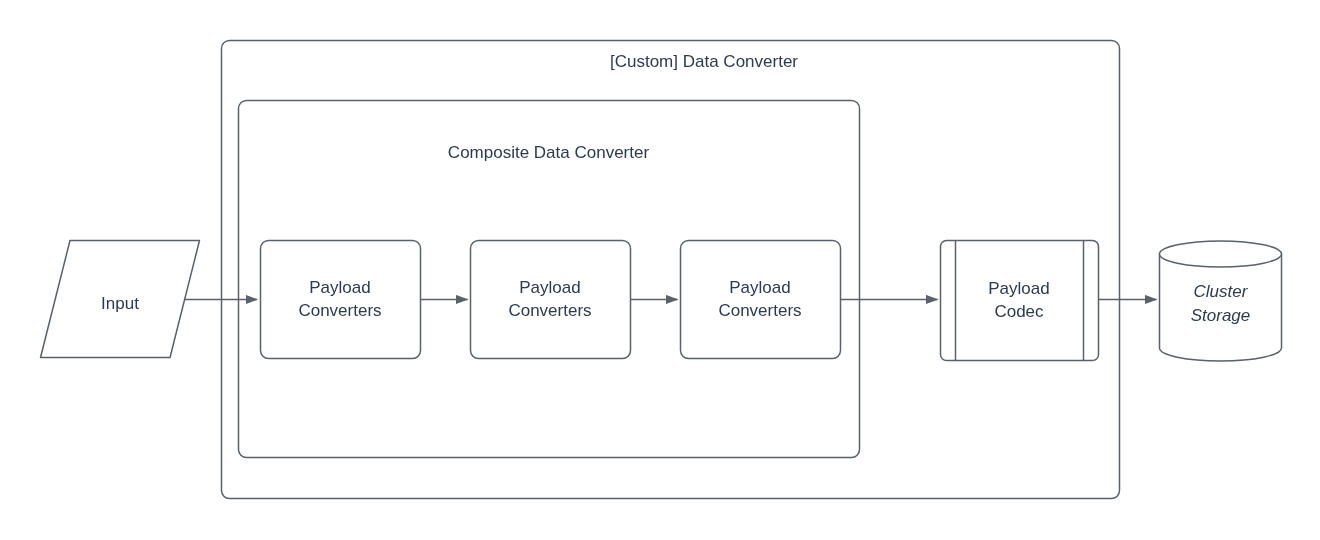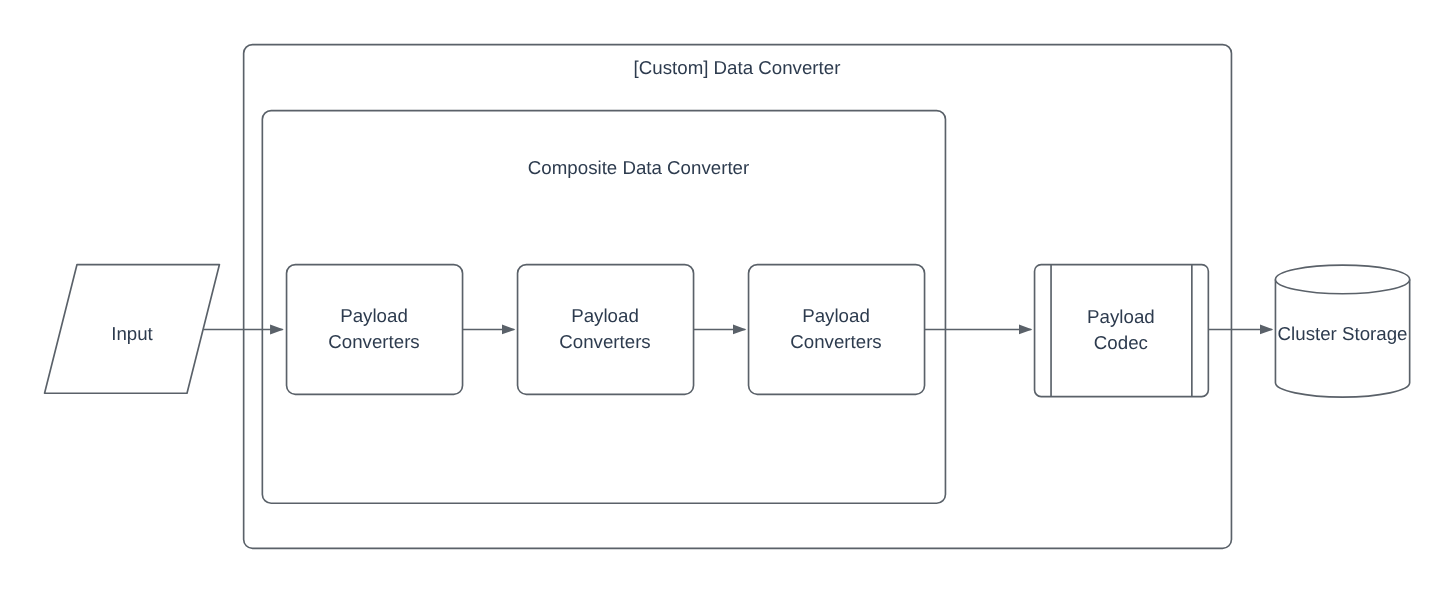--- a/index.html
+++ b/index.html
@@ -72,29 +72,29 @@
     <rect class="shape" x="680.5" y="240.5" width="160" height="118" rx="8"></rect>
 
     <rect class="shape" x="940.5" y="240.5" width="158" height="120" rx="6"></rect>
     <line class="edge" x1="955.5" y1="240.5" x2="955.5" y2="360.5"></line>
     <line class="edge" x1="1083.5" y1="240.5" x2="1083.5" y2="360.5"></line>
 
     <path class="shape" d="M 1159.5 254 V 348 A 61 13 0 0 0 1281.5 348 V 254"></path>
     <ellipse class="shape" cx="1220.5" cy="254" rx="61" ry="13"></ellipse>
   </svg>
 
-  <div class="container-title" style="left:221px; top:51px; width:898px;">[Custom] Data Converter</div>
+  <div class="container-title" style="left:221px; top:51px; width:898px;padding-left:34px;">[Custom] Data Converter</div>
 
-  <div class="container-title" style="left:238px; top:142px; width:621px;padding-left:32px;">Composite Data Converter</div>
+  <div class="container-title" style="left:238px; top:142px; width:621px;">Composite Data Converter</div>
 
   <div class="label" style="left:40px; top:240px; width:160px; height:128px; padding:0 20px;">Input</div>
 
   <div class="label" style="left:260px; top:240px; width:160px; height:118px; padding:0 28px;">Payload Converters</div>
 
   <div class="label" style="left:470px; top:240px; width:160px; height:118px; padding:0 28px;">Payload Converters</div>
 
   <div class="label" style="left:680px; top:240px; width:160px; height:118px; padding:0 28px;">Payload Converters</div>
 
   <div class="label" style="left:940px; top:240px; width:158px; height:120px; padding:0 32px;">Payload Codec</div>
 
-  <div class="label" style="left:1159px; top:246px; width:123px; height:115px; padding:0 0;">Cluster Storage</div>
+  <div class="label" style="left:1159px; top:246px; width:123px; height:115px; padding:0 12px;font-style:italic;">Cluster Storage</div>
 
 </div>
 
 </body></html>

